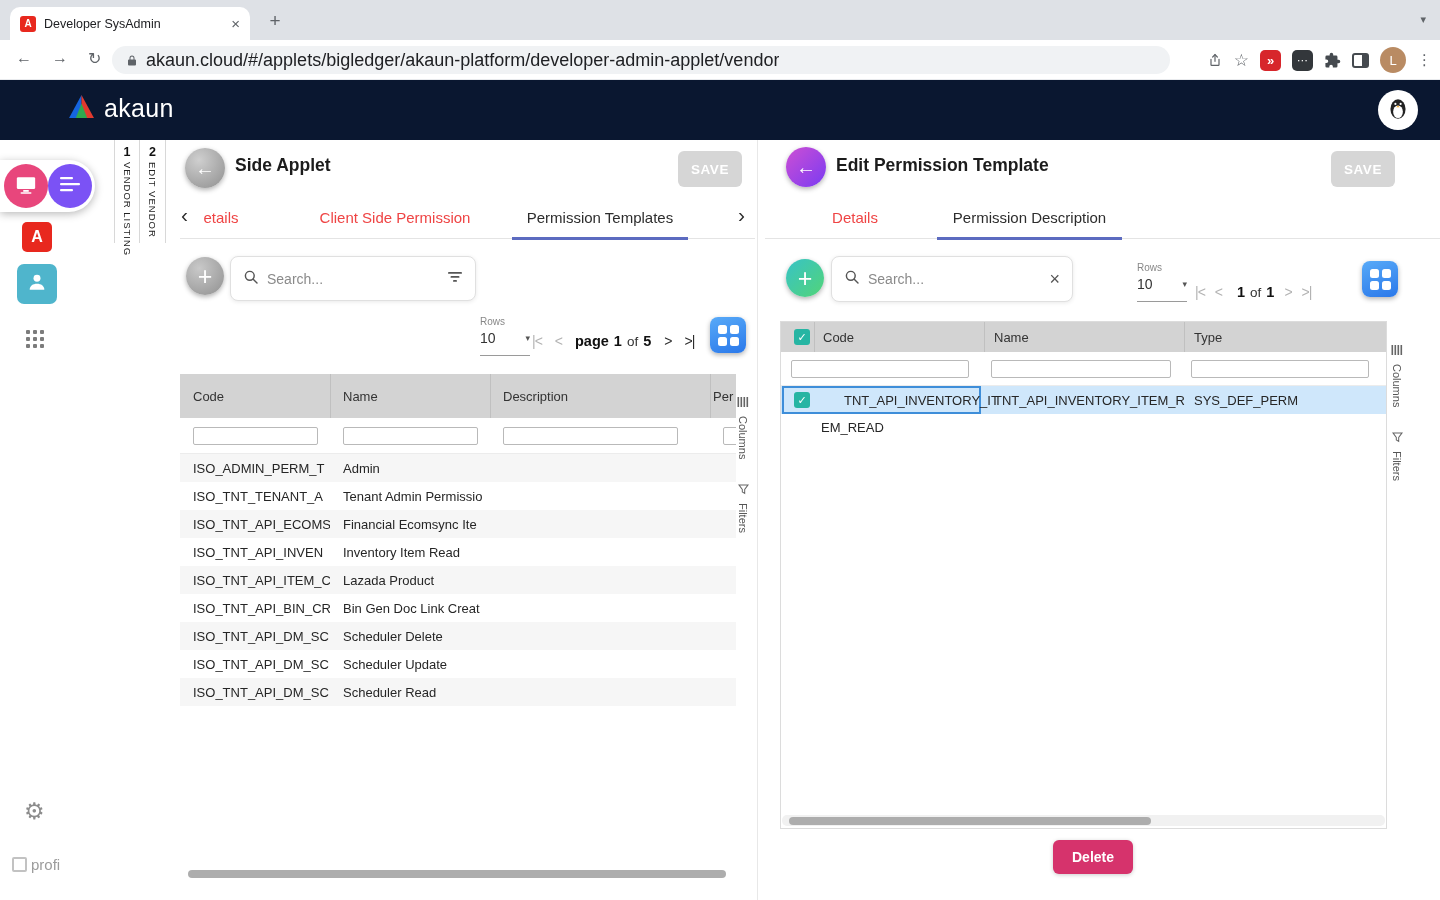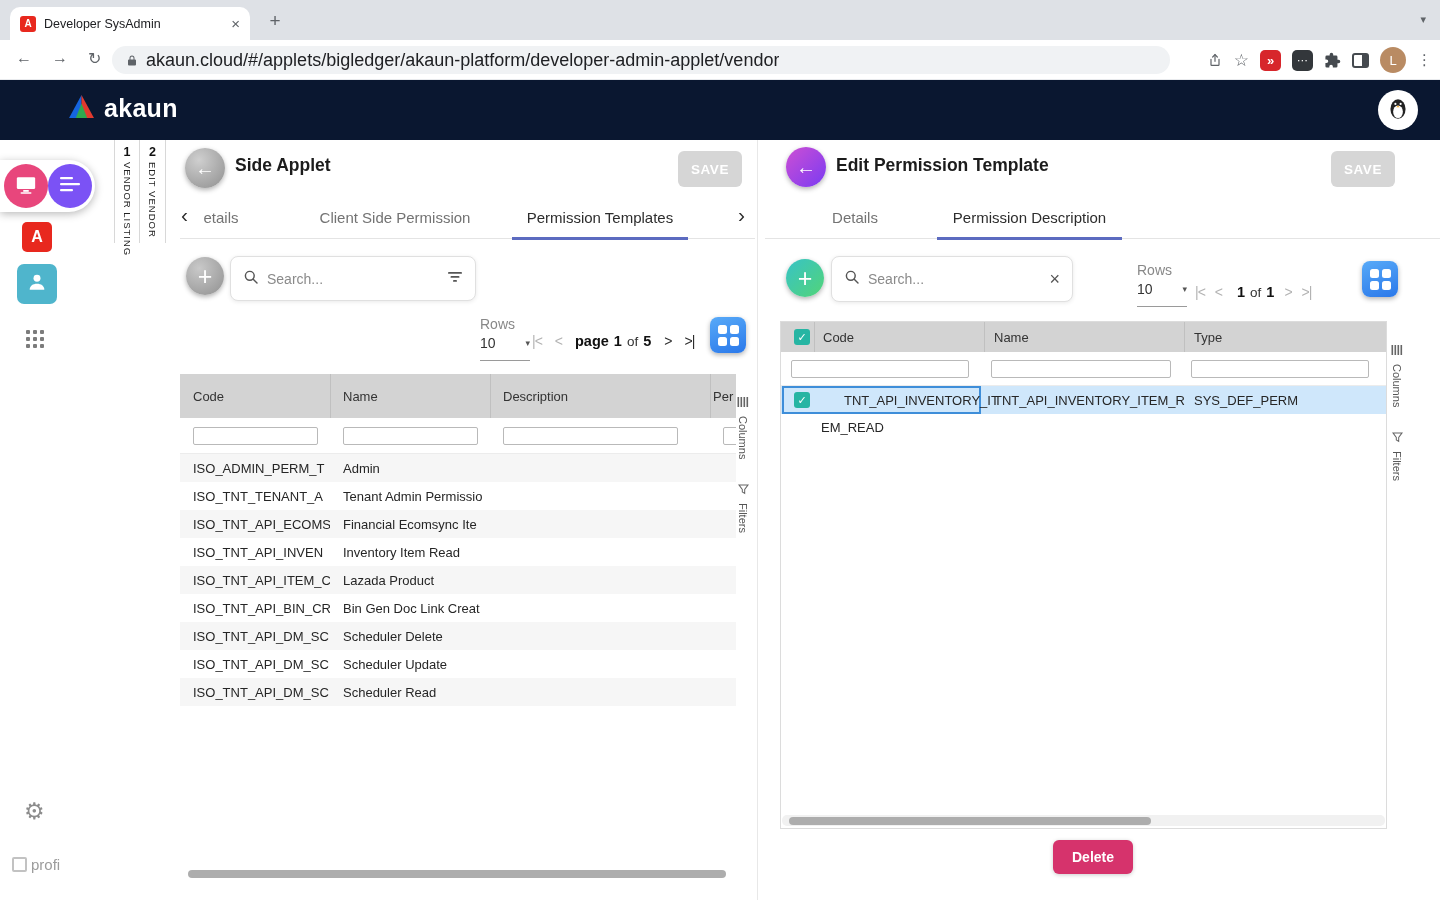--- a/index.html
+++ b/index.html
@@ -27,21 +27,21 @@
   .ext-red { width:21px; height:21px; border-radius:5px; background:#d7262b; color:#fff; font-size:13px; font-weight:bold; display:flex; align-items:center; justify-content:center; }
   .ext-dark { width:21px; height:21px; border-radius:5px; background:#33373b; color:#fff; font-size:11px; display:flex; align-items:center; justify-content:center; }
   .panel-ico { width:17px; height:15px; border:2px solid #454a4f; border-radius:3px; position:relative; }
   .panel-ico::after { content:""; position:absolute; top:0; right:0; bottom:0; width:5px; background:#454a4f; }
   .chrome-avatar { width:26px; height:26px; border-radius:50%; background:#b98b63; color:#fff; font-size:13px; display:flex; align-items:center; justify-content:center; }
   .kebab { font-size:15px; color:#5f6368; }
 
   
   .appheader { position:absolute; left:0; top:80px; width:1440px; height:60px; background:#0a1730; }
   .logo { position:absolute; left:68px; top:14px; display:flex; align-items:center; gap:9px; }
-  .logo-text { color:#fff; font-size:25px; font-weight:bold; letter-spacing:0.3px; }
+  .logo-text { color:#fff; font-size:25px; font-weight:normal; letter-spacing:0.3px; }
   .penguin-wrap { position:absolute; right:22px; top:90px; width:40px; height:40px; border-radius:50%; background:#fff; display:flex; align-items:center; justify-content:center; }
 
   
   .fab-pill { position:absolute; left:0; top:160px; width:95px; height:52px; background:#fff; border-radius:0 26px 26px 0; box-shadow:0 2px 8px rgba(0,0,0,.28); }
   .fab { position:absolute; width:44px; height:44px; border-radius:50%; display:flex; align-items:center; justify-content:center; }
   .fab-pink { left:4px; top:164px; background:#e8467c; }
   .fab-purple { left:48px; top:164px; background:#7b52f5; }
   .adobe-ico { position:absolute; left:22px; top:222px; width:30px; height:30px; border-radius:5px; background:#e8281e; color:#fff; font-weight:bold; font-size:16px; display:flex; align-items:center; justify-content:center; }
   .person-ico { position:absolute; left:17px; top:264px; width:40px; height:40px; border-radius:7px; background:#4fb5cc; display:flex; align-items:center; justify-content:center; }
   .apps-grid { position:absolute; left:26px; top:330px; display:grid; grid-template-columns:repeat(3,4px); grid-template-rows:repeat(3,4px); gap:3px; }
@@ -64,36 +64,36 @@
   .panel-right { left:765px; width:675px; }
   .panel-divider { position:absolute; left:757px; top:140px; width:1px; height:760px; background:#e8e8e8; }
 
   .back-btn { position:absolute; width:40px; height:40px; border-radius:50%; border:none; color:#fff; font-size:20px; display:flex; align-items:center; justify-content:center; box-shadow:0 2px 5px rgba(0,0,0,.3); }
   .back-gray { background:radial-gradient(circle at 35% 30%, #cfcfcf, #8f8f8f); }
   .back-purple { background:linear-gradient(135deg, #cd4fd4 0%, #7a3bf2 100%); }
   .panel-title { position:absolute; font-size:17.5px; font-weight:bold; color:#1c1c1c; }
   .save-btn { position:absolute; width:64px; height:36px; border:none; border-radius:6px; background:#d6d6d6; color:#fff; font-size:13.5px; font-weight:bold; letter-spacing:0.6px; }
 
   .tabbar { position:absolute; left:0; top:56px; width:100%; height:43px; border-bottom:1px solid #e4e4e4; }
-  .ptab { position:absolute; top:0; height:43px; display:flex; align-items:center; justify-content:center; font-size:15px; color:#737373; white-space:nowrap; }
+  .ptab { position:absolute; top:0; height:43px; display:flex; align-items:center; justify-content:center; font-size:15px; color:#ef4444; white-space:nowrap; }
   .ptab-active { color:#2d2d2d; }
   .ptab-active::after { content:""; position:absolute; left:0; right:0; bottom:-1px; height:3px; background:#5c6bc0; }
   .tab-chev { position:absolute; top:7px; font-size:21px; color:#2d2d2d; }
 
   .plus-btn { position:absolute; width:38px; height:38px; border-radius:50%; border:none; color:#fff; font-size:25px; font-weight:300; display:flex; align-items:center; justify-content:center; box-shadow:0 2px 5px rgba(0,0,0,.3); }
   .plus-gray { background:radial-gradient(circle at 35% 30%, #c9c9c9, #909090); }
   .plus-teal { background:linear-gradient(135deg, #38c3c6 0%, #52d478 100%); }
 
   .searchbox { position:absolute; background:#fff; border:1px solid #e0e0e0; border-radius:8px; box-shadow:0 1px 4px rgba(0,0,0,.09); display:flex; align-items:center; gap:8px; padding:0 12px; }
   .search-input { border:none; outline:none; background:transparent; flex:1; font-size:14px; color:#333; font-family:inherit; min-width:0; }
   .search-input::placeholder { color:#8a8a8a; }
   .clear-x { font-size:18px; color:#555; }
 
   .rows-ctl { position:absolute; width:50px; }
-  .rows-label { font-size:14px; color:#888; }
+  .rows-label { font-size:10px; color:#888; }
   .rows-value { margin-top:3px; border-bottom:1px solid #9a9a9a; padding-bottom:9px; display:flex; align-items:center; justify-content:space-between; font-size:14px; color:#333; }
   .rows-caret { font-size:9px; color:#555; }
 
   .pager { position:absolute; display:flex; align-items:center; gap:13px; font-size:14px; }
   .pager-tight { gap:10px; }
   .pnav { color:#b3b3b3; letter-spacing:-1px; }
   .pnav-dark { color:#2d2d2d; }
   .page-txt { display:flex; gap:5px; align-items:baseline; color:#111; font-weight:bold; font-size:14.5px; }
   .page-of { font-weight:normal; color:#333; font-size:13.5px; }
 

